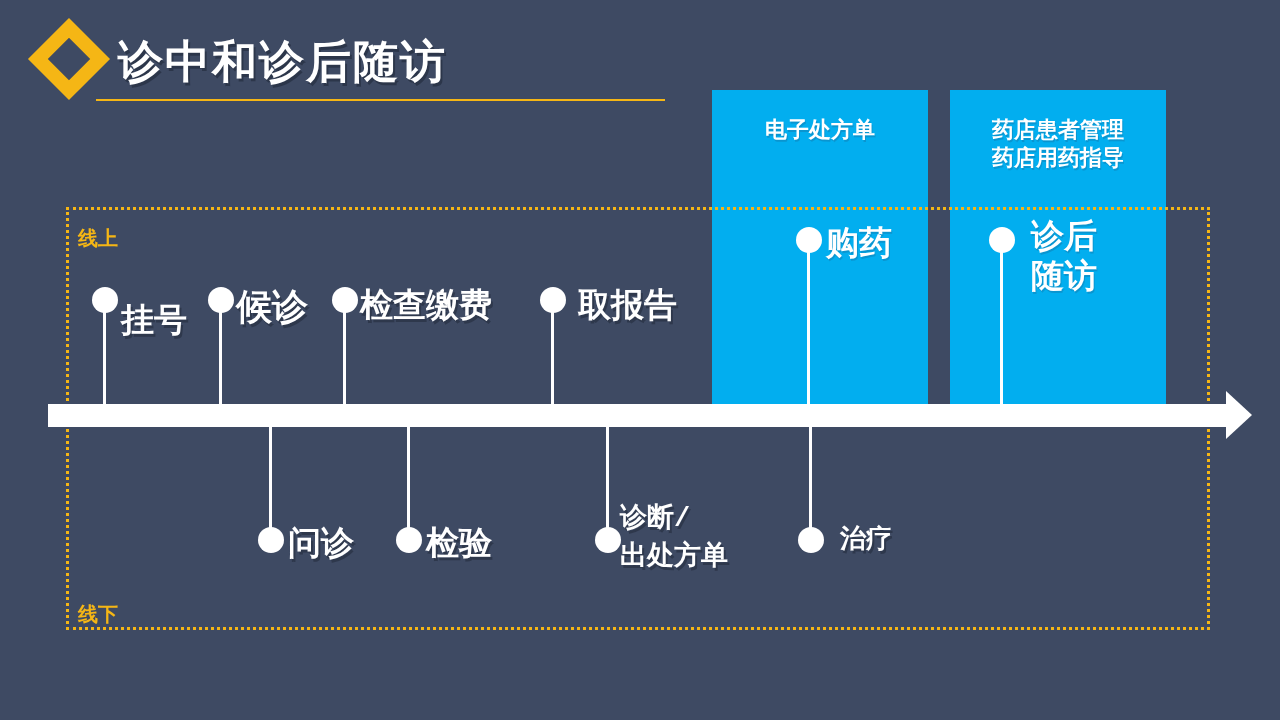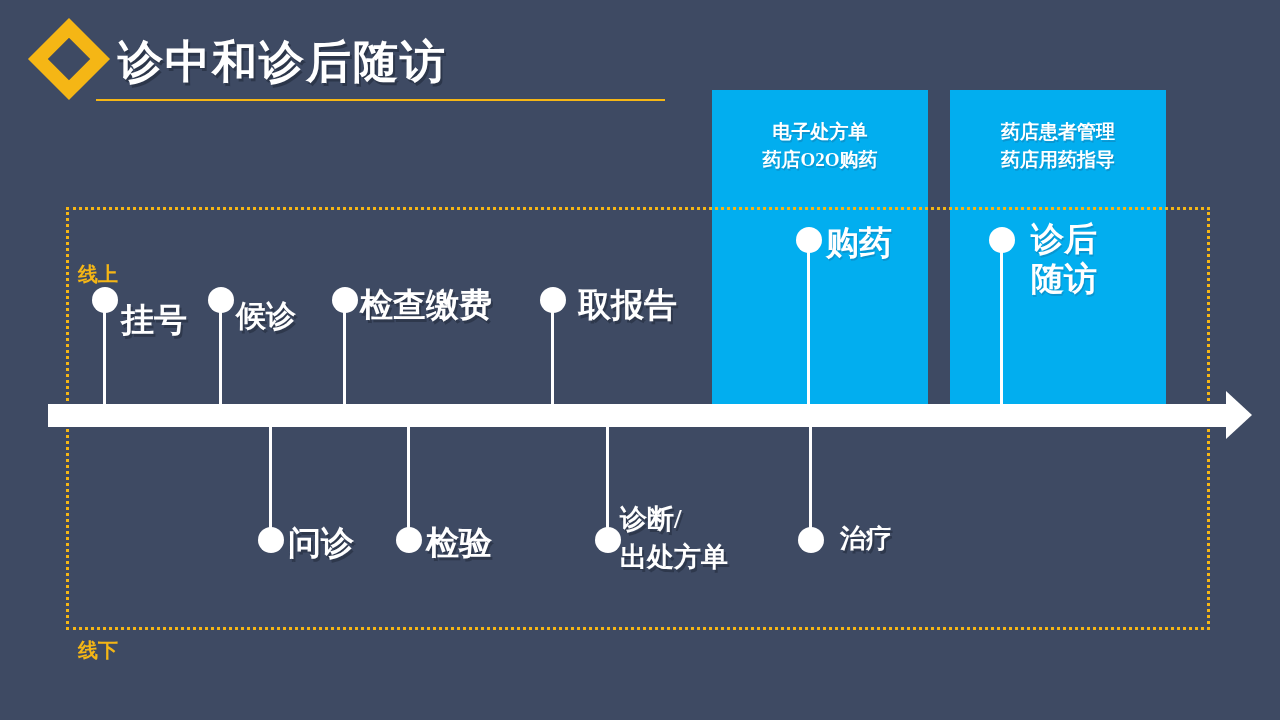--- a/index.html
+++ b/index.html
@@ -7,21 +7,21 @@
     margin: 0;
     padding: 0;
     background: #3E4A63;
   }
   #slide {
     position: relative;
     width: 1280px;
     height: 720px;
     background: #3E4A63;
     overflow: hidden;
-    font-family: Liberation Serif, serif;
+    font-family: Liberation Mono, monospace;
   }
 
   
   .title-diamond {
     position: absolute;
     left: 40px;
     top: 30px;
     width: 58px;
     height: 58px;
     transform: rotate(45deg);
@@ -54,40 +54,39 @@
     background: #02AEEF;
     box-sizing: border-box;
   }
   .blue-card .card-caption {
     position: absolute;
     left: 0;
     right: 0;
     top: 28px;
     text-align: center;
     color: #FFFFFF;
-    font-size: 19px;
+    font-size: 22px;
     font-weight: bold;
     line-height: 28px;
     text-shadow: 1px 2px 0 rgba(20,120,170,0.45);
   }
 
   
   .zone {
     position: absolute;
     border: 3px dotted #F5B615;
     box-sizing: border-box;
     pointer-events: none;
   }
   .zone-label {
     position: absolute;
     color: #F5B615;
     font-size: 20px;
     font-weight: bold;
     white-space: nowrap;
-    margin-top: 36px;
   }
 
   
   .arrow-bar {
     position: absolute;
     left: 48px;
     top: 404px;
     width: 1180px;
     height: 23px;
     background: #FFFFFF;
@@ -136,21 +135,20 @@
 
 <div id="slide">
 
   <div class="title-diamond"></div>
   <div class="title-text">诊中和诊后随访</div>
   <div class="title-rule"></div>
 
   <div class="blue-card" style="left:712px; top:90px; width:216px; height:314px;">
     <div class="card-caption">
       <div>电子处方单</div>
-      <div>药店O2O购药</div>
     </div>
   </div>
 
   <div class="blue-card" style="left:950px; top:90px; width:216px; height:314px;">
     <div class="card-caption">
       <div>药店患者管理</div>
       <div>药店用药指导</div>
     </div>
   </div>
 
@@ -162,21 +160,21 @@
 
   <div class="arrow-bar"></div>
   <div class="arrow-head"></div>
 
   <div class="node-stem" style="left:103px; top:300px; height:106px;"></div>
   <div class="node-dot" style="left:92px; top:287px;"></div>
   <div class="node-label" style="left:121px; top:283px; font-size:33px;margin-top:15px;">挂号</div>
 
   <div class="node-stem" style="left:219px; top:300px; height:106px;"></div>
   <div class="node-dot" style="left:208px; top:287px;"></div>
-  <div class="node-label" style="left:236px; top:296px; font-size:30px;">候诊</div>
+  <div class="node-label" style="left:236px; top:283px; font-size:36px;">候诊</div>
 
   <div class="node-stem" style="left:343px; top:300px; height:106px;"></div>
   <div class="node-dot" style="left:332px; top:287px;"></div>
   <div class="node-label" style="left:360px; top:283px; font-size:33px;">检查缴费</div>
 
   <div class="node-stem" style="left:551px; top:300px; height:106px;"></div>
   <div class="node-dot" style="left:540px; top:287px;"></div>
   <div class="node-label" style="left:578px; top:283px; font-size:33px;">取报告</div>
 
   <div class="node-stem" style="left:807px; top:240px; height:166px;"></div>

